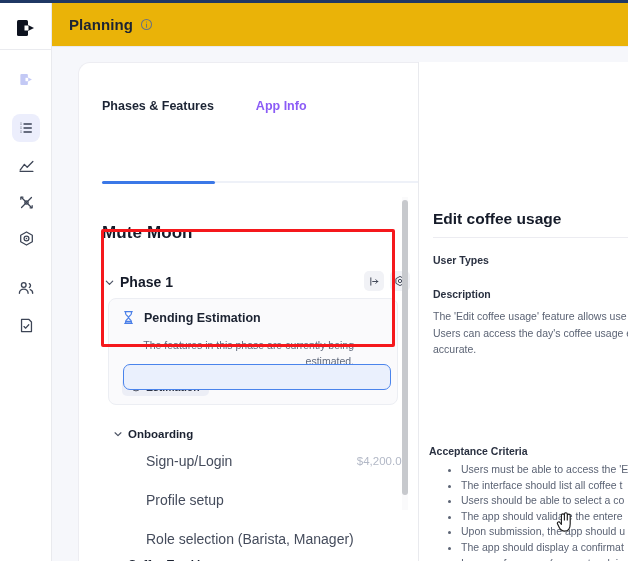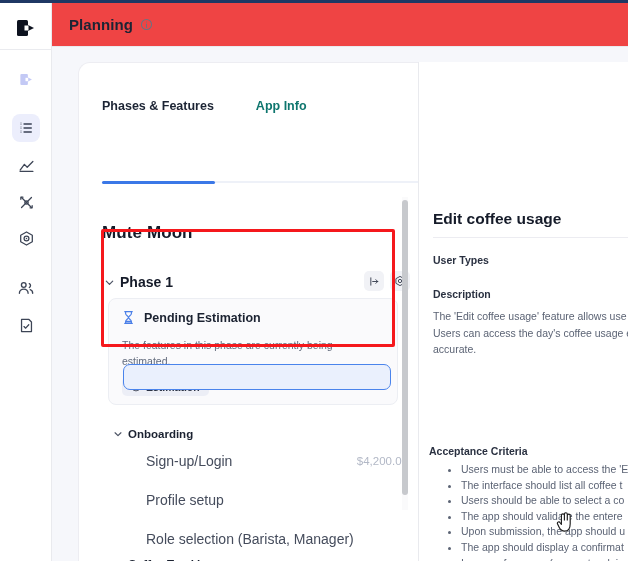--- a/index.html
+++ b/index.html
@@ -40,21 +40,21 @@
     color: #3d4556;
     cursor: pointer;
   }
   .rail-icon.muted { color: #c3c9f5; }
   .rail-icon.active { background: #eceefc; color: #3a4254; }
 
   
   #topbar {
     position: absolute; top: 3px; left: 52px;
     width: 576px; height: 44px;
-    background: #ef4444;
+    background: #eab308;
     border-bottom: 1px solid #e9eaee;
     display: flex; align-items: center;
   }
   #page-title {
     margin-left: 17px;
     font-size: 15px;
     font-weight: 600;
     color: #1c2434;
     letter-spacing: .1px;
   }
@@ -85,21 +85,21 @@
   
   #tabs {
     position: absolute; top: 27px; left: 23px;
     display: flex; align-items: flex-end;
     gap: 42px;
     height: 32px;
   }
   .tab {
     font-size: 12.5px;
     font-weight: 600;
-    color: #0f766e;
+    color: #8b5cf6;
     cursor: pointer;
     padding-bottom: 9px;
     white-space: nowrap;
   }
   .tab.active { color: #1c2434; }
   #tabs-rule {
     position: absolute; top: 118px; left: 23px;
     width: 537px; height: 2px;
     background: #eef1f8;
   }
@@ -151,20 +151,21 @@
     color: #343b4c; cursor: pointer;
   }
 
   
   #pending-card {
     position: absolute; top: 38px; left: 6px;
     width: 290px; height: 107px;
     background: #fafafc;
     border: 1px solid #eceef3;
     border-radius: 8px;
+    text-align: right;
   }
   #pending-head {
     position: absolute; top: 11px; left: 13px;
     display: flex; align-items: center; gap: 9px;
   }
   #hourglass-icon { display: flex; color: #4a7fe8; }
   #pending-title { font-size: 12.5px; font-weight: 700; color: #1b2231; }
   #pending-desc {
     position: absolute; top: 38px; left: 13px;
     width: 232px;

